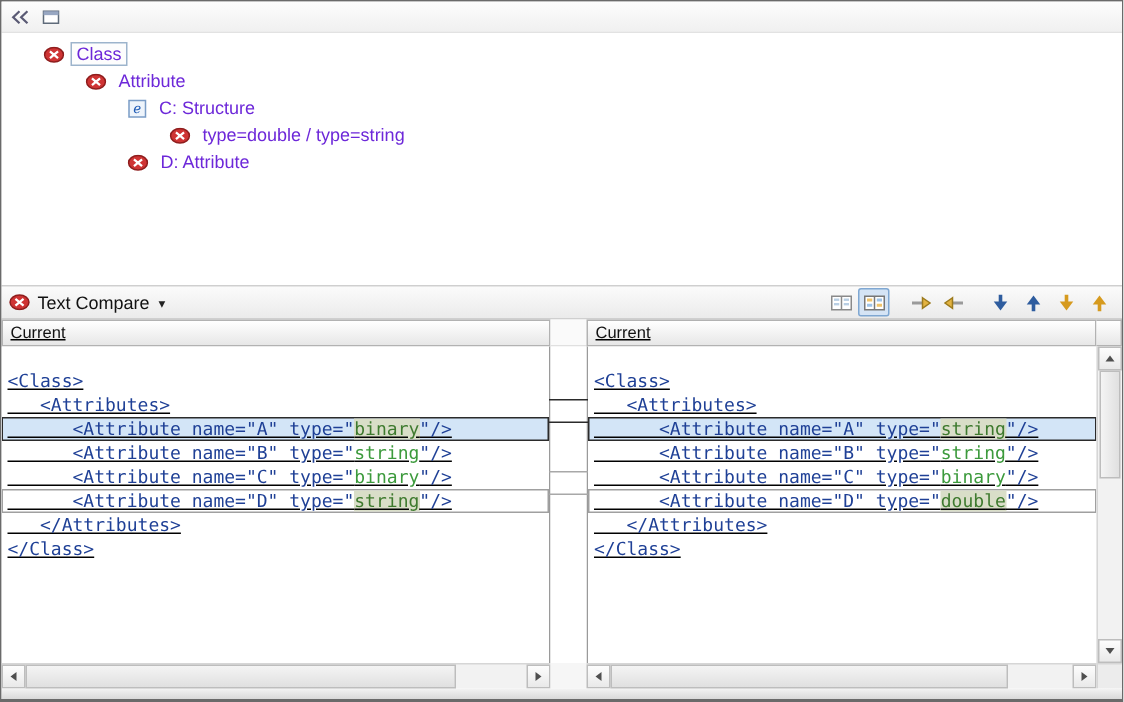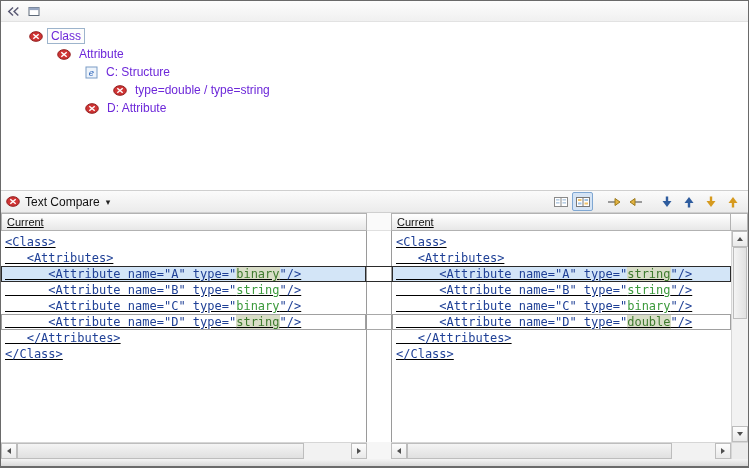--- a/index.html
+++ b/index.html
@@ -47,21 +47,21 @@
     grid-template-rows: 18px 1fr 17px;
     text-decoration: underline;
   }
   .hdr {
     display: flex; align-items: center; padding: 0 5px; font-size: 11px; color: #111;
     background: linear-gradient(#ffffff, #e7e7e7); border: 1px solid #b2b2b2;
   }
   .hdr-gap { background: #fafafa; border-bottom: 1px solid #e0e0e0; }
   .hdr-corner { background: linear-gradient(#ffffff, #e7e7e7); border: 1px solid #b2b2b2; border-left: none; }
   .pane {
-    background: #fff; overflow: hidden; padding-top: 3px;
+    background: #fff; overflow: hidden; padding-top: 15px;
     font-family: "DejaVu Sans Mono", monospace; font-size: 12px;
   }
   .pane-left { border-right: 1px solid #9a9a9a; }
   .pane-right { border-left: 1px solid #9a9a9a; }
   .crow { height: 16px; line-height: 16px; padding-left: 4px; white-space: pre; }
   .crow.selected { background: #d3e5f7; box-shadow: inset 0 0 0 1px #2b2b2b; }
   .crow.changed { box-shadow: inset 0 0 0 1px #a0a0a0; }
   .seg-code { color: #1f4096; }
   .seg-value { color: #3c9a3c; }
   .seg-changed { color: #3e7a2e; background: #d9dec8; }

